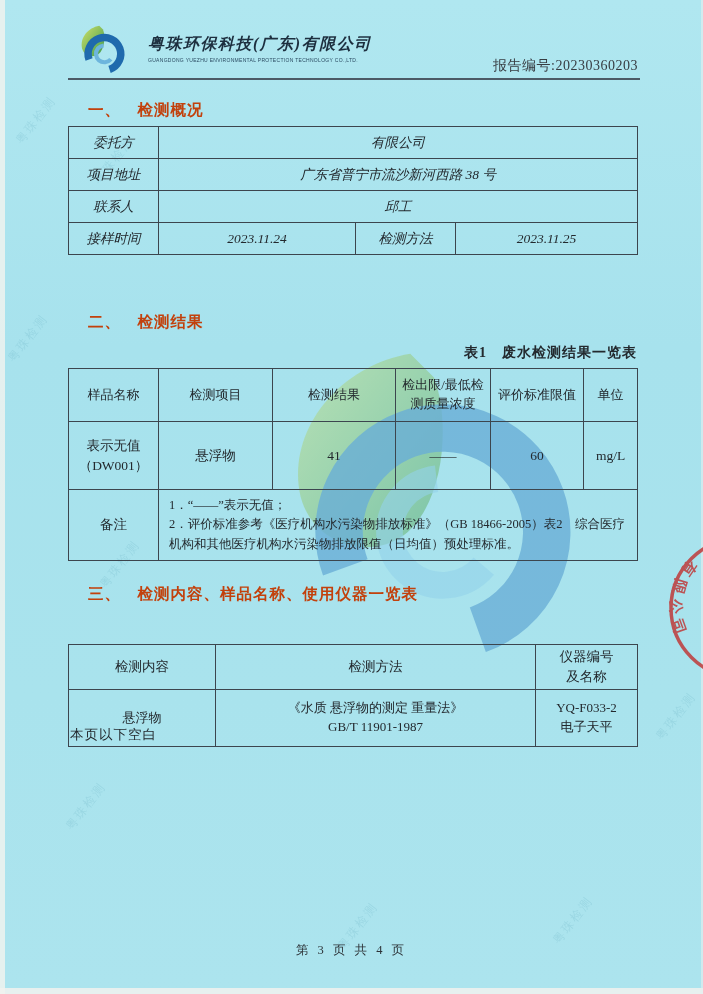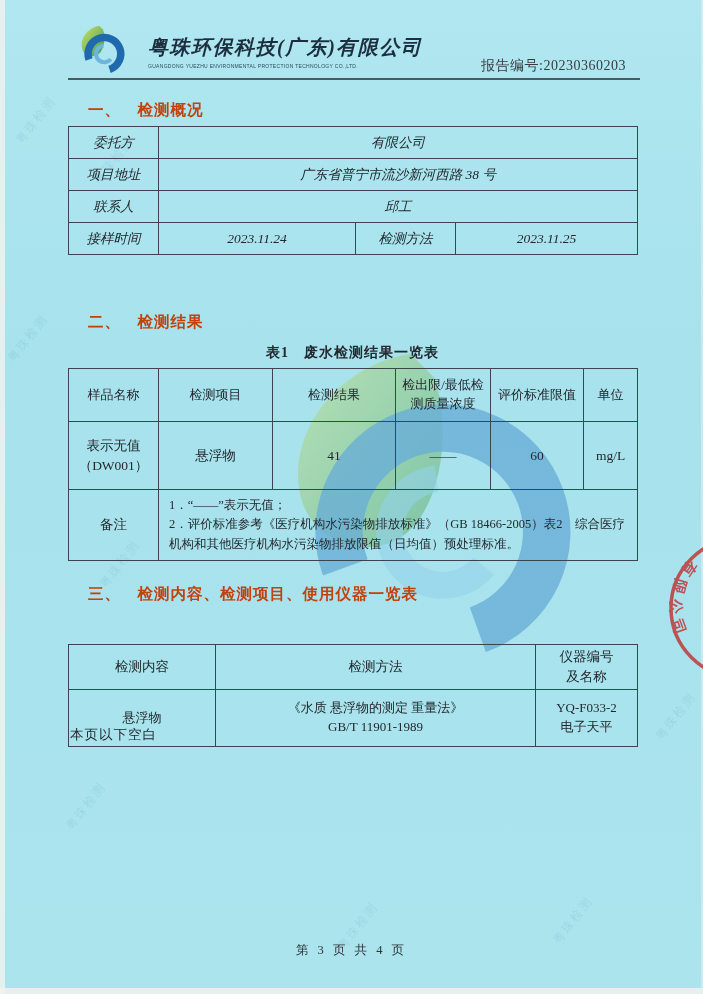--- a/index.html
+++ b/index.html
@@ -11,26 +11,26 @@
   .edge-left{position:absolute;left:0;top:0;width:5px;height:100%;background:#f4f4ef;opacity:.8;}
   .edge-bottom{position:absolute;left:0;bottom:0;width:100%;height:6px;background:#f1f2ee;opacity:.85;}
   .edge-right{position:absolute;right:0;top:0;width:2px;height:100%;background:#e8eeee;opacity:.6;}
 
   .big-watermark{position:absolute;left:256px;top:342px;width:356px;height:356px;opacity:.5;}
   .wm{position:absolute;color:#55a0b5;opacity:.18;font-size:12px;letter-spacing:2px;transform:rotate(-52deg);white-space:nowrap;}
 
   .header{position:absolute;left:68px;top:22px;width:572px;height:56px;border-bottom:2px solid #4c5a66;}
   .logo-sm{position:absolute;left:6px;top:2px;width:58px;height:56px;}
   .company-block{position:absolute;left:80px;top:12px;}
-  .company-name{font-size:20px;font-weight:bold;letter-spacing:1.5px;color:#1d2f3f;font-style:italic;}
+  .company-name{font-size:16px;font-weight:bold;letter-spacing:1.5px;color:#1d2f3f;font-style:italic;}
   .company-en{font-size:5px;letter-spacing:.3px;color:#2b4b62;margin-top:2px;font-family:"Liberation Sans",sans-serif;}
-  .report-no{position:absolute;right:14px;bottom:3px;font-size:14px;color:#373c42;letter-spacing:.5px;}
+  .report-no{position:absolute;right:2px;bottom:3px;font-size:14px;color:#373c42;letter-spacing:.5px;}
 
   .sec-title{position:absolute;left:88px;font-size:15.5px;font-weight:bold;letter-spacing:1px;color:#c2410c;}
-  .tbl-caption{position:absolute;left:68px;width:569px;text-align:center;font-size:14px;font-weight:bold;letter-spacing:1px;}
+  .tbl-caption{position:absolute;left:68px;width:569px;text-align:right;font-size:14px;font-weight:bold;letter-spacing:1px;}
 
   table{position:absolute;border-collapse:collapse;table-layout:fixed;background:transparent;}
   td{border:1.5px solid #3c454e;font-size:13.5px;text-align:center;padding:2px 4px;color:#23292e;}
   .pre{white-space:pre-line;line-height:1.45;}
   .t1{left:68px;top:126px;width:569px;font-style:italic;}
   .t1 td{height:27px;}
   .t2{left:68px;top:368px;width:569px;padding-left:18px;}
   .t2 .hrow td{height:48px;font-size:13px;}
   .t2 .drow td{height:63px;}
   .t2 .rrow td{height:62px;}
@@ -148,38 +148,38 @@
   <tr class="rrow">
     <td>备注</td>
     <td colspan="5" class="remark-cell">
       <div>1．“——”表示无值；</div>
       <div>2．评价标准参考《医疗机构水污染物排放标准》（GB 18466-2005）表2　综合医疗机构和其他医疗机构水污染物排放限值（日均值）预处理标准。</div>
     </td>
   </tr>
 </tbody>
   </table>
 
-<div class="sec-title" style="top:584px">三、　检测内容、检测项目、使用仪器一览表</div>
+<div class="sec-title" style="top:584px">三、　检测内容、样品名称、使用仪器一览表</div>
 <table class="t3">
   <colgroup>
       <col style="width:147px">
       <col style="width:320px">
       <col style="width:102px">
     </colgroup>
   <tbody>
       <tr class="hrow">
     <td class="pre">检测内容</td>
     <td class="pre">检测方法</td>
     <td class="pre">仪器编号
 及名称</td>
   </tr>
   <tr class="drow">
     <td>悬浮物</td>
     <td class="pre">《水质 悬浮物的测定 重量法》
-GB/T 11901-1989</td>
+GB/T 11901-1987</td>
     <td class="pre">YQ-F033-2
 电子天平</td>
   </tr>
 </tbody>
   </table>
 
 <div class="blank-note">本页以下空白</div>
 
 <svg class="stamp" viewBox="0 0 62 150">
   <defs>

